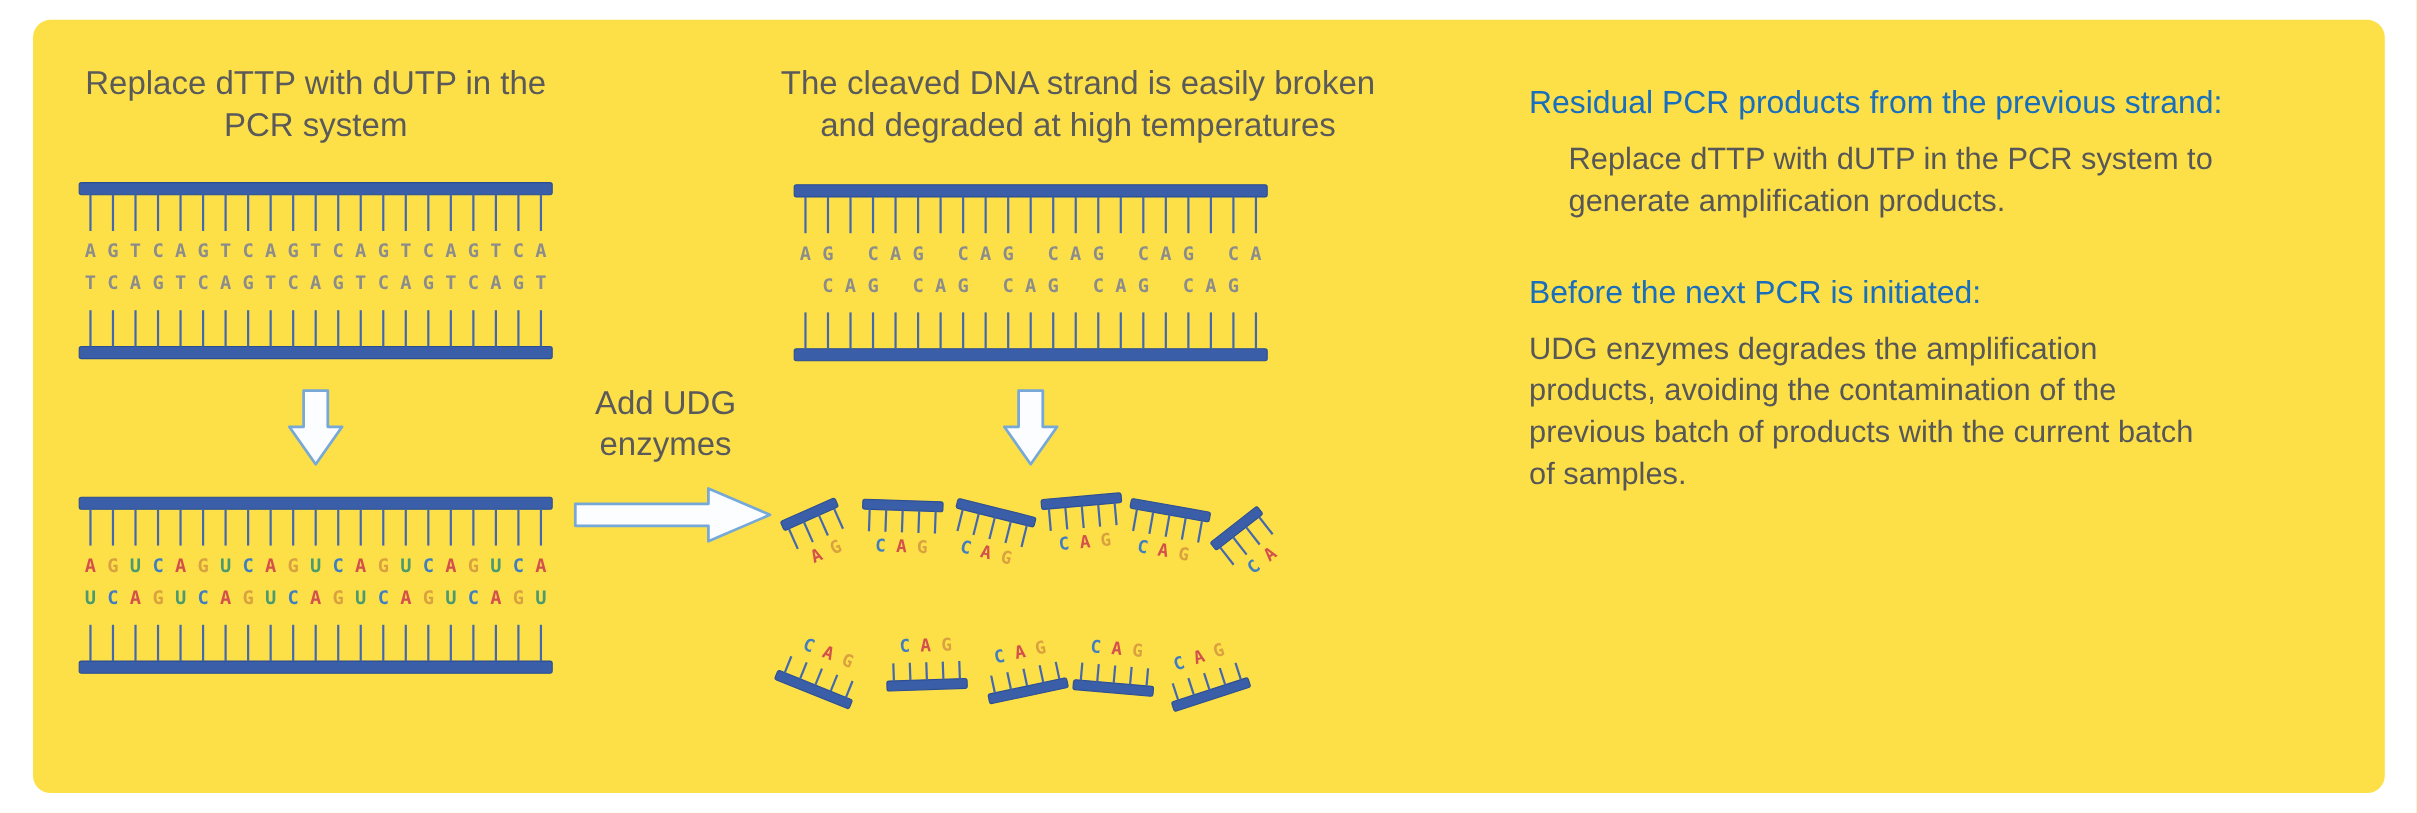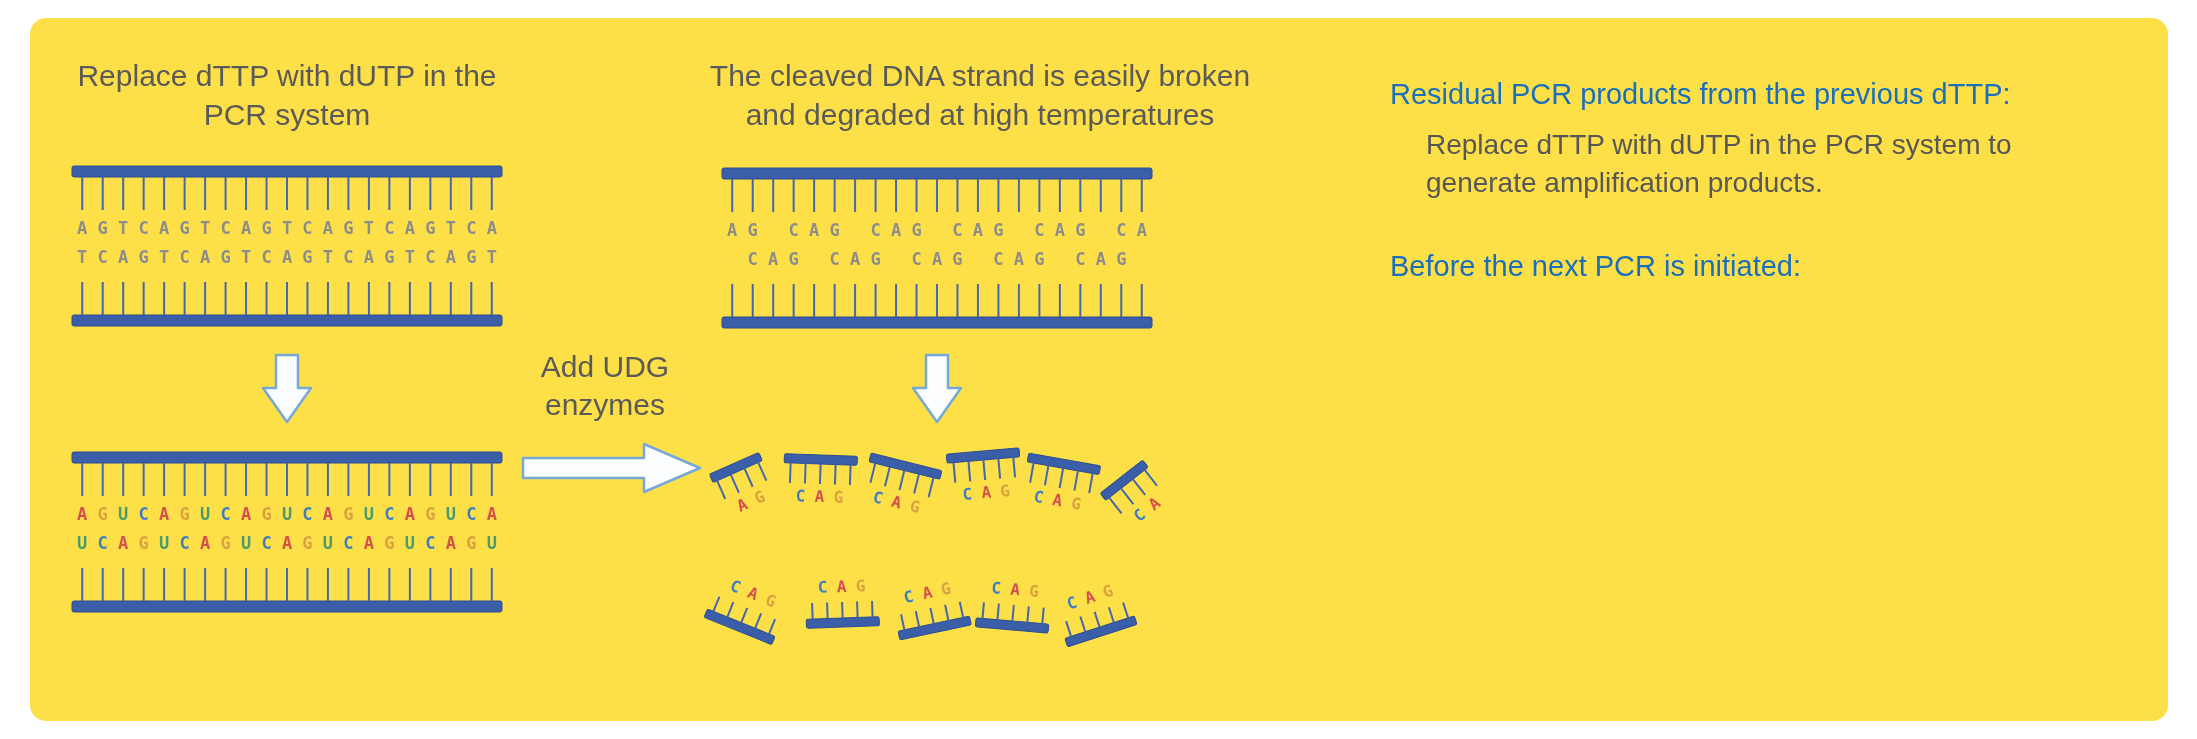--- a/index.html
+++ b/index.html
@@ -417,22 +417,26 @@
         <line x1="15" y1="2" x2="15" y2="18" stroke="#4468ad" stroke-width="2"></line>
         <line x1="30" y1="2" x2="30" y2="18" stroke="#4468ad" stroke-width="2"></line>
         <text x="-19" y="-8" text-anchor="middle" fill="#3f7fc1" font-size="16" font-weight="bold" font-family="&quot;DejaVu Sans Mono&quot;, monospace">C</text>
         <text x="0" y="-8" text-anchor="middle" fill="#d4504d" font-size="16" font-weight="bold" font-family="&quot;DejaVu Sans Mono&quot;, monospace">A</text>
         <text x="19" y="-8" text-anchor="middle" fill="#d9a13f" font-size="16" font-weight="bold" font-family="&quot;DejaVu Sans Mono&quot;, monospace">G</text>
       </g>
     </svg>
 
   <div class="abs" style="left:1360px;top:58px;width:700px;">
     <div>
-      <div class="rh" style="color: rgb(26, 111, 188);">Residual PCR products from the previous dTTP:</div>
+      <div class="rh" style="color: rgb(26, 111, 188);">Residual PCR products from the previous strand:</div>
       <div class="rb pre" style="color: rgb(87, 87, 87); margin-left: 36px;">Replace dTTP with dUTP in the PCR system to
 generate amplification products.</div>
     </div>
     <div style="margin-top:46px;">
       <div class="rh" style="color: rgb(26, 111, 188);">Before the next PCR is initiated:</div>
+      <div class="rb pre" style="color: rgb(87, 87, 87);">UDG enzymes degrades the amplification
+products, avoiding the contamination of the
+previous batch of products with the current batch
+of samples.</div>
     </div>
   </div>
 
 </div>
 
 </body></html>

